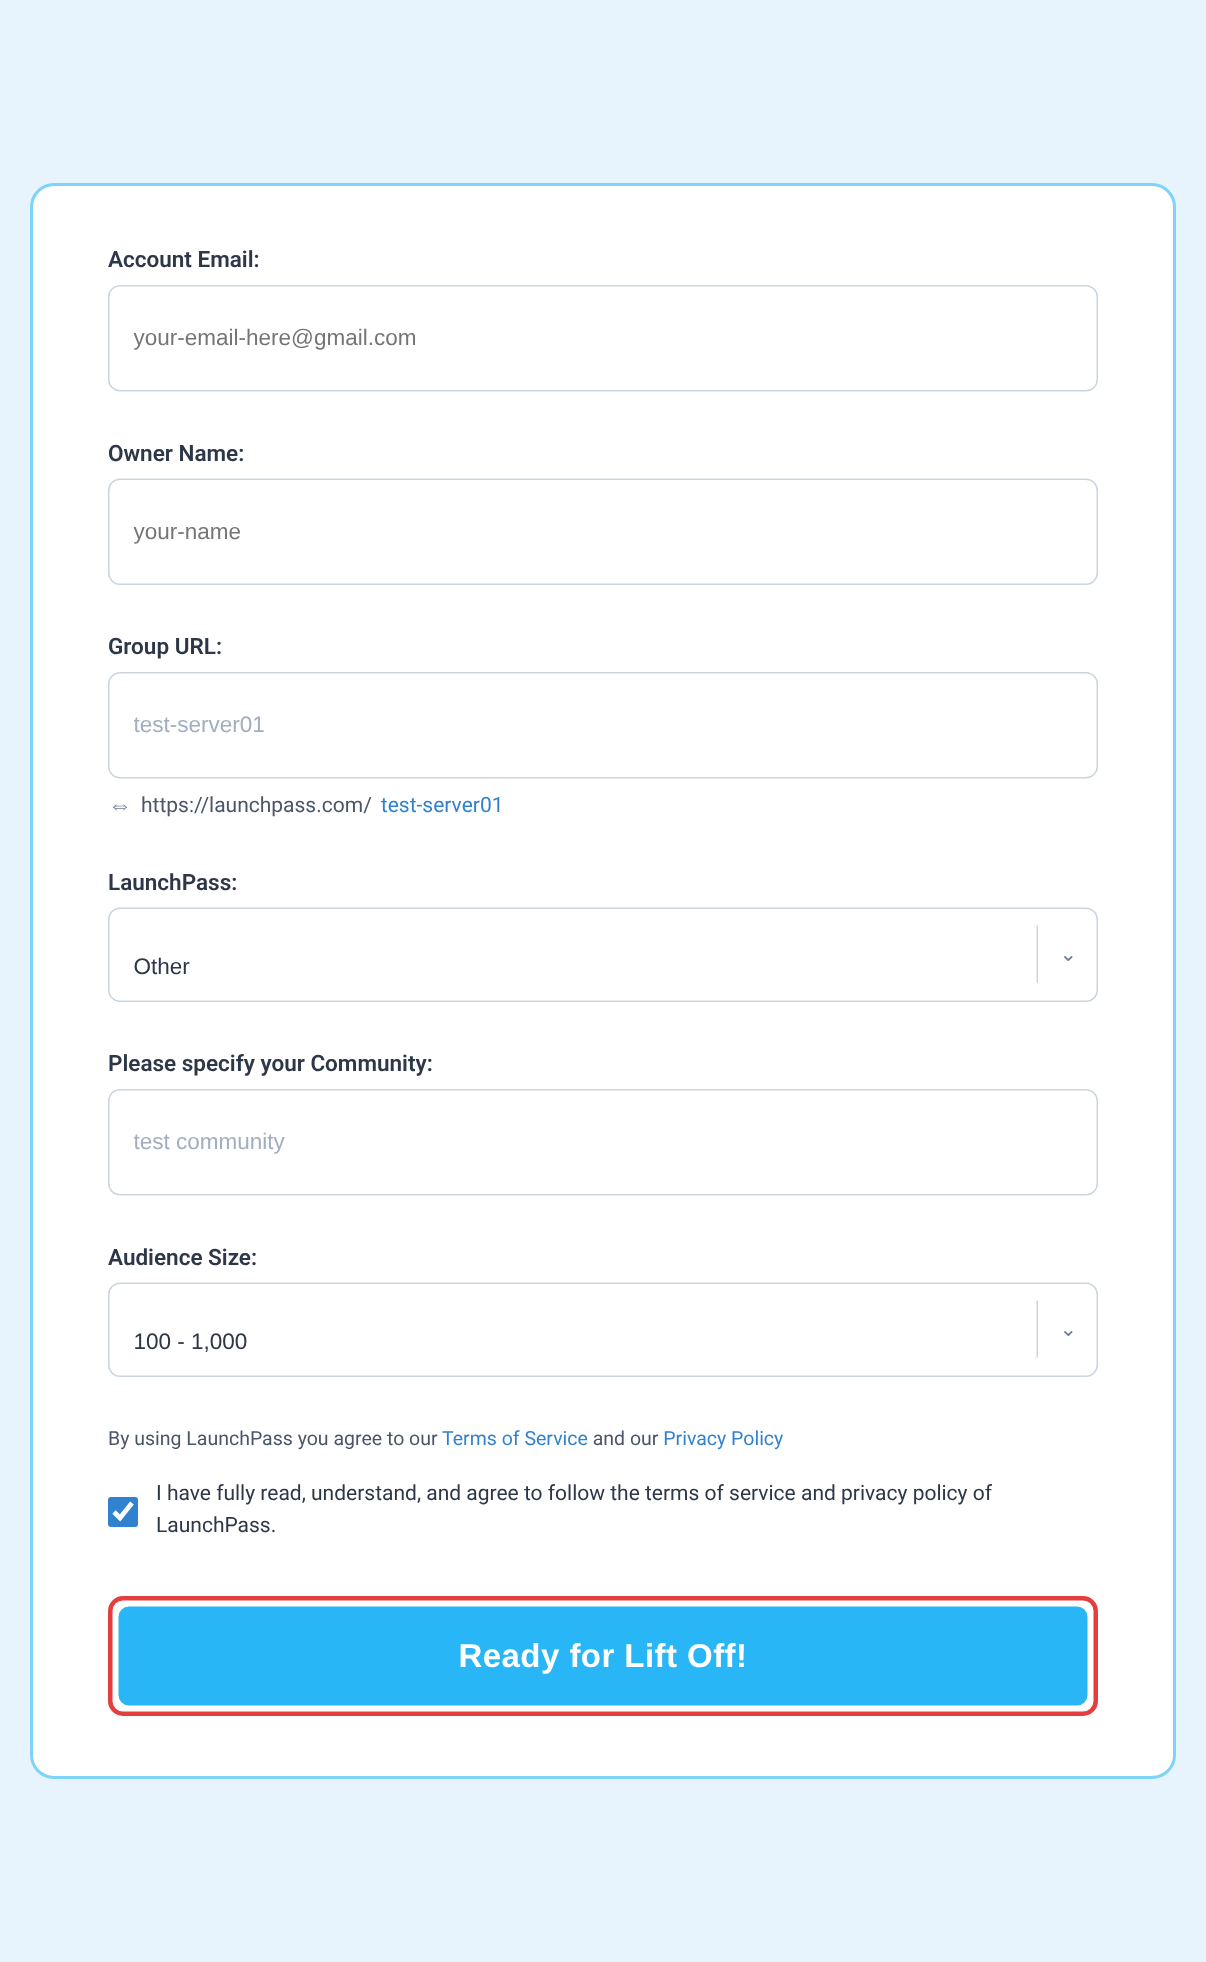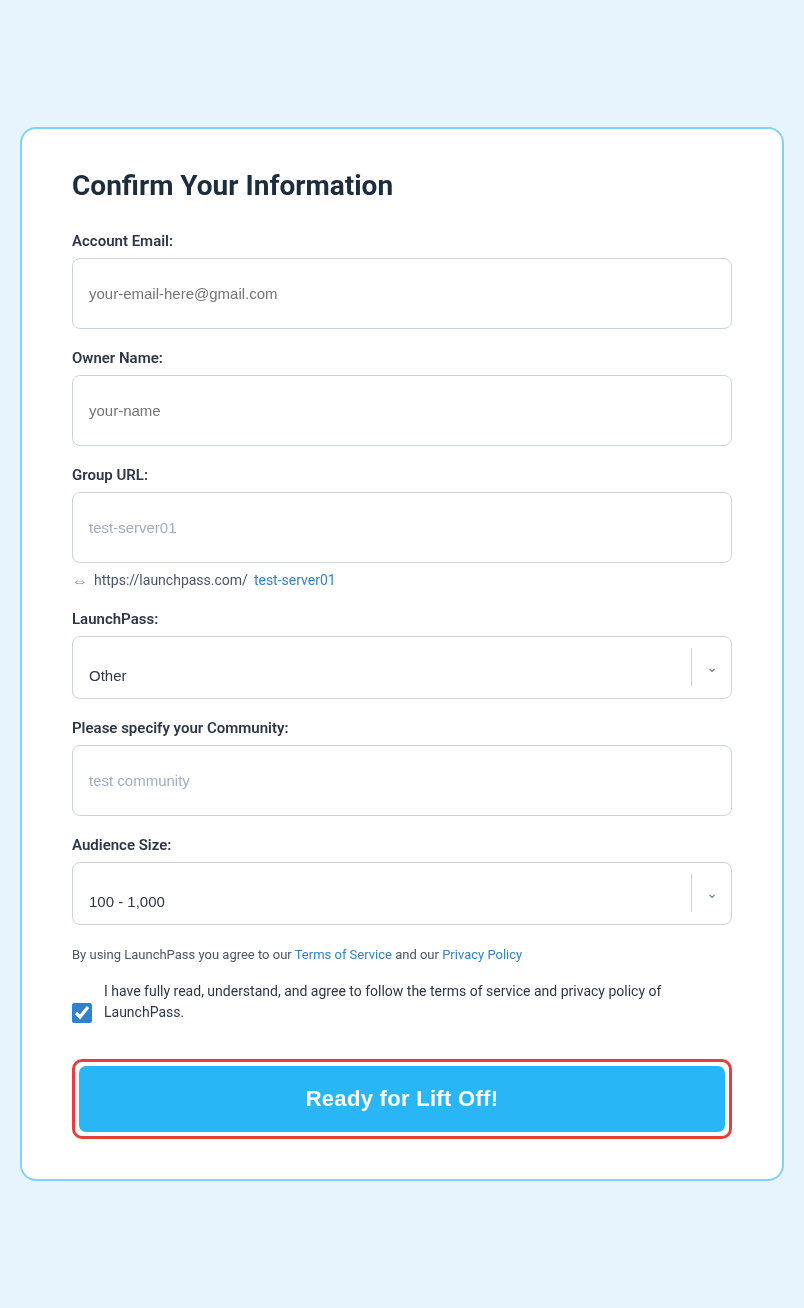--- a/index.html
+++ b/index.html
@@ -29,21 +29,21 @@
     }
 
     .page-title {
       font-size: 28px;
       font-weight: 700;
       color: #1e2d3d;
       margin-bottom: 30px;
     }
 
     .form-group {
-      margin-bottom: 20px;
+      margin-bottom: 32px;
     }
 
     .form-label {
       display: block;
       font-size: 15px;
       font-weight: 600;
       color: #2d3748;
       margin-bottom: 8px;
     }
 
@@ -126,21 +126,21 @@
       line-height: 1.6;
     }
 
     .terms-text a {
       color: #3182ce;
       text-decoration: none;
     }
 
     .checkbox-row {
       display: flex;
-      align-items: flex-end;
+      align-items: center;
       gap: 12px;
       margin-bottom: 36px;
     }
 
     .checkbox-input {
       width: 20px;
       height: 20px;
       min-width: 20px;
       accent-color: #3182ce;
       cursor: pointer;
@@ -170,21 +170,20 @@
       font-weight: 600;
       color: #ffffff;
       cursor: pointer;
       letter-spacing: 0.3px;
     }
   </style>
 </head>
 <body>
 
 <div class="card">
-  <h1 class="page-title">Confirm Your Information</h1>
 
   <div class="form-group">
     <label class="form-label">Account Email:</label>
     <input class="form-input" type="email" placeholder="your-email-here@gmail.com" style="">
   </div>
 
   <div class="form-group">
     <label class="form-label">Owner Name:</label>
     <input class="form-input" type="text" placeholder="your-name" style="">
   </div>

